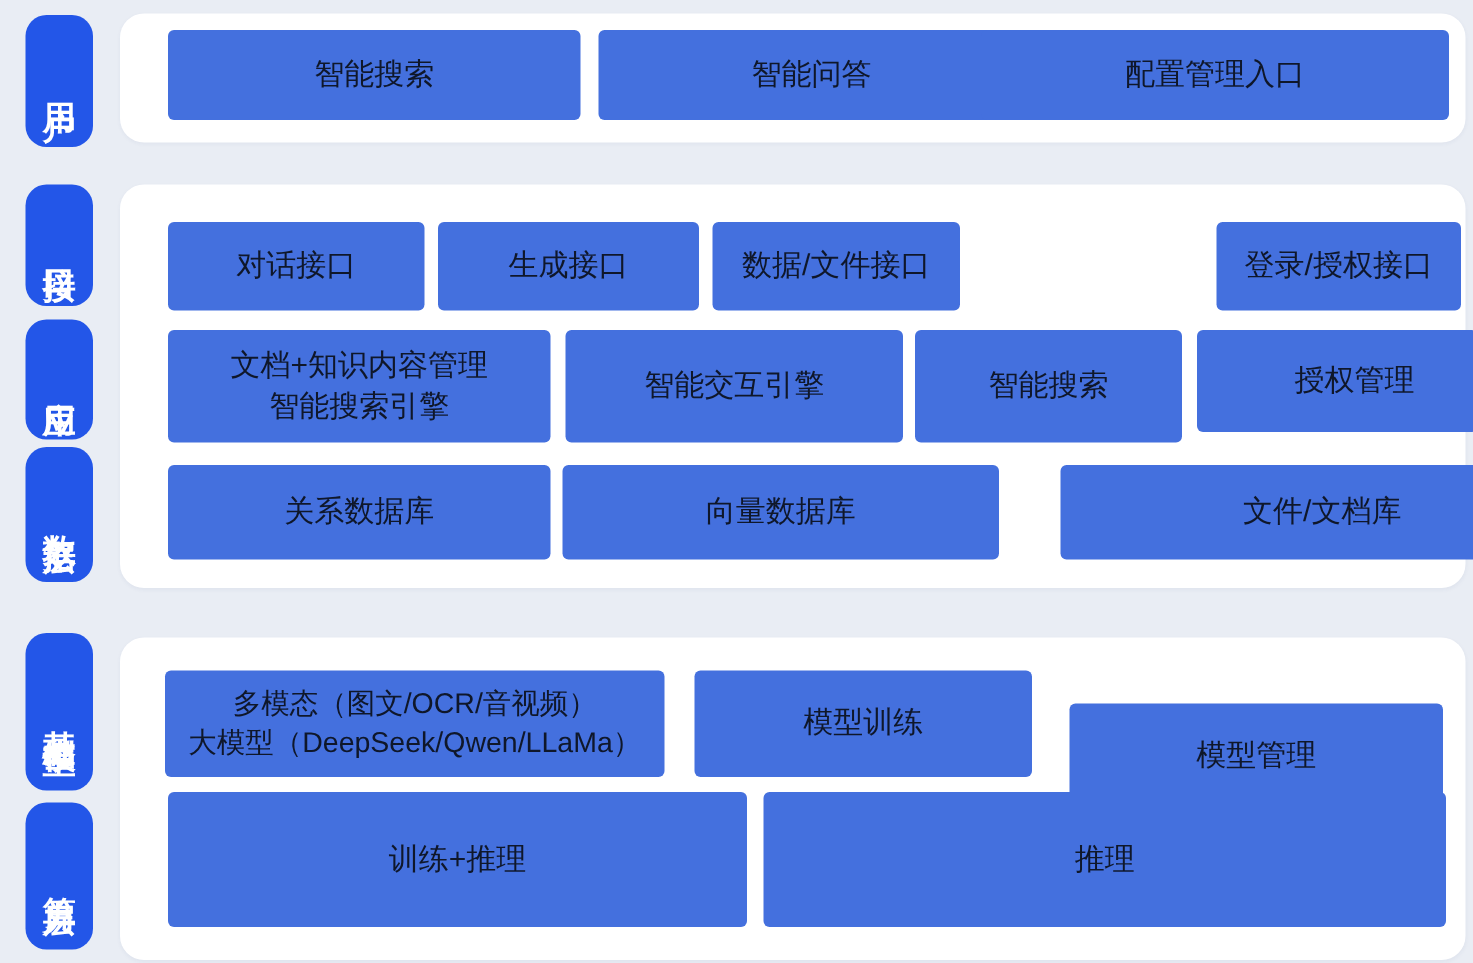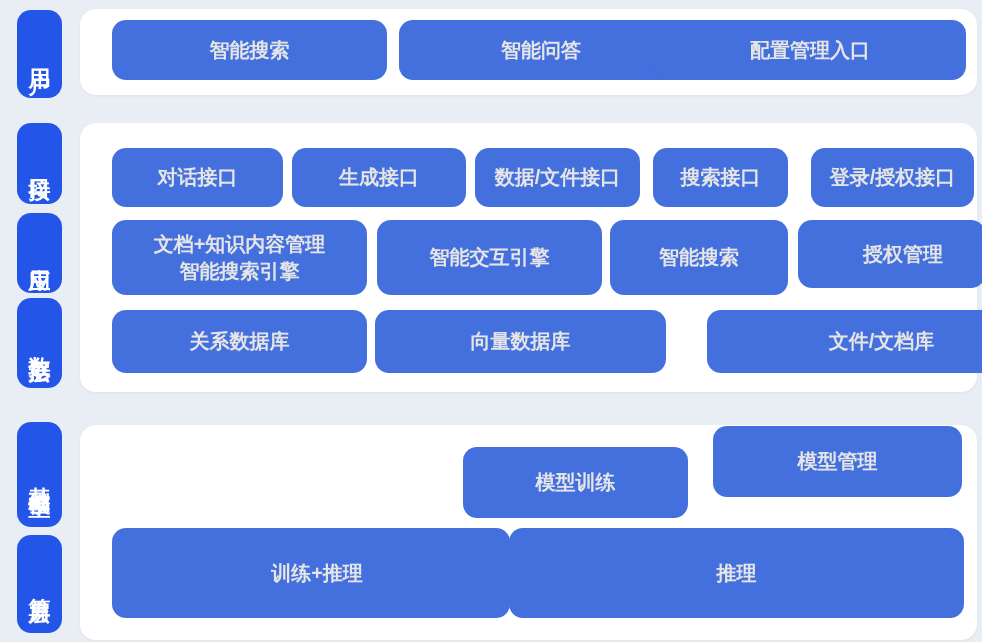--- a/index.html
+++ b/index.html
@@ -33,30 +33,29 @@
     writing-mode: vertical-rl;
     text-orientation: upright;
     font-size: 22px;
     font-weight: bold;
     letter-spacing: 3px;
     line-height: 1;
   }
   .node {
     position: absolute;
     background: #4470de;
-    border-radius: 14px;
-    color: #e5e5e5;
+    border-radius: 4px;
+    color: #0f172a;
     display: flex;
     flex-direction: column;
     align-items: center;
     justify-content: center;
     text-align: center;
     font-size: 20px;
     line-height: 1.35;
-    font-weight: bold;
   }
   .node span { display: block; }
 </style>
 </head>
 <body>
 
 <div class="canvas">
 
   <div class="panel" style="left:80px; top:9px; width:897px; height:86px;"></div>
   <div class="panel" style="left:80px; top:123px; width:897px; height:269px;"></div>
@@ -93,23 +92,20 @@
 
   <div class="node" style="left:112px; top:148px; width:171px; height:59px;">
     <span>对话接口</span>
   </div>
   <div class="node" style="left:292px; top:148px; width:174px; height:59px;">
     <span>生成接口</span>
   </div>
   <div class="node" style="left:475px; top:148px; width:165px; height:59px;">
     <span>数据/文件接口</span>
   </div>
-  <div class="node" style="left:653px; top:148px; width:135px; height:59px;">
-    <span>搜索接口</span>
-  </div>
   <div class="node" style="left:797px; top:148px; width:163px; height:59px;margin-left:14px;">
     <span>登录/授权接口</span>
   </div>
 
   <div class="node" style="left:112px; top:220px; width:255px; height:75px;">
     <span>文档+知识内容管理</span>
     <span>智能搜索引擎</span>
   </div>
   <div class="node" style="left:377px; top:220px; width:225px; height:75px;">
     <span>智能交互引擎</span>
@@ -124,27 +120,31 @@
   <div class="node" style="left:112px; top:310px; width:255px; height:63px;">
     <span>关系数据库</span>
   </div>
   <div class="node" style="left:375px; top:310px; width:291px; height:63px;">
     <span>向量数据库</span>
   </div>
   <div class="node" style="left:707px; top:310px; width:349px; height:63px;">
     <span>文件/文档库</span>
   </div>
 
+  <div class="node" style="left:110px; top:447px; width:333px; height:71px; font-size:19px;">
+    <span>多模态（图文/OCR/音视频）</span>
+    <span>大模型（DeepSeek/Qwen/LLaMa）</span>
+  </div>
   <div class="node" style="left:463px; top:447px; width:225px; height:71px;">
     <span>模型训练</span>
   </div>
-  <div class="node" style="left:713px; top:426px; width:249px; height:71px;">
+  <div class="node" style="left:713px; top:469px; width:249px; height:71px;">
     <span>模型管理</span>
   </div>
 
-  <div class="node" style="left:112px; top:528px; width:386px; height:90px;padding-left:12px;">
+  <div class="node" style="left:112px; top:528px; width:386px; height:90px;">
     <span>训练+推理</span>
   </div>
   <div class="node" style="left:509px; top:528px; width:455px; height:90px;">
     <span>推理</span>
   </div>
 
 </div>
 
 </body></html>

